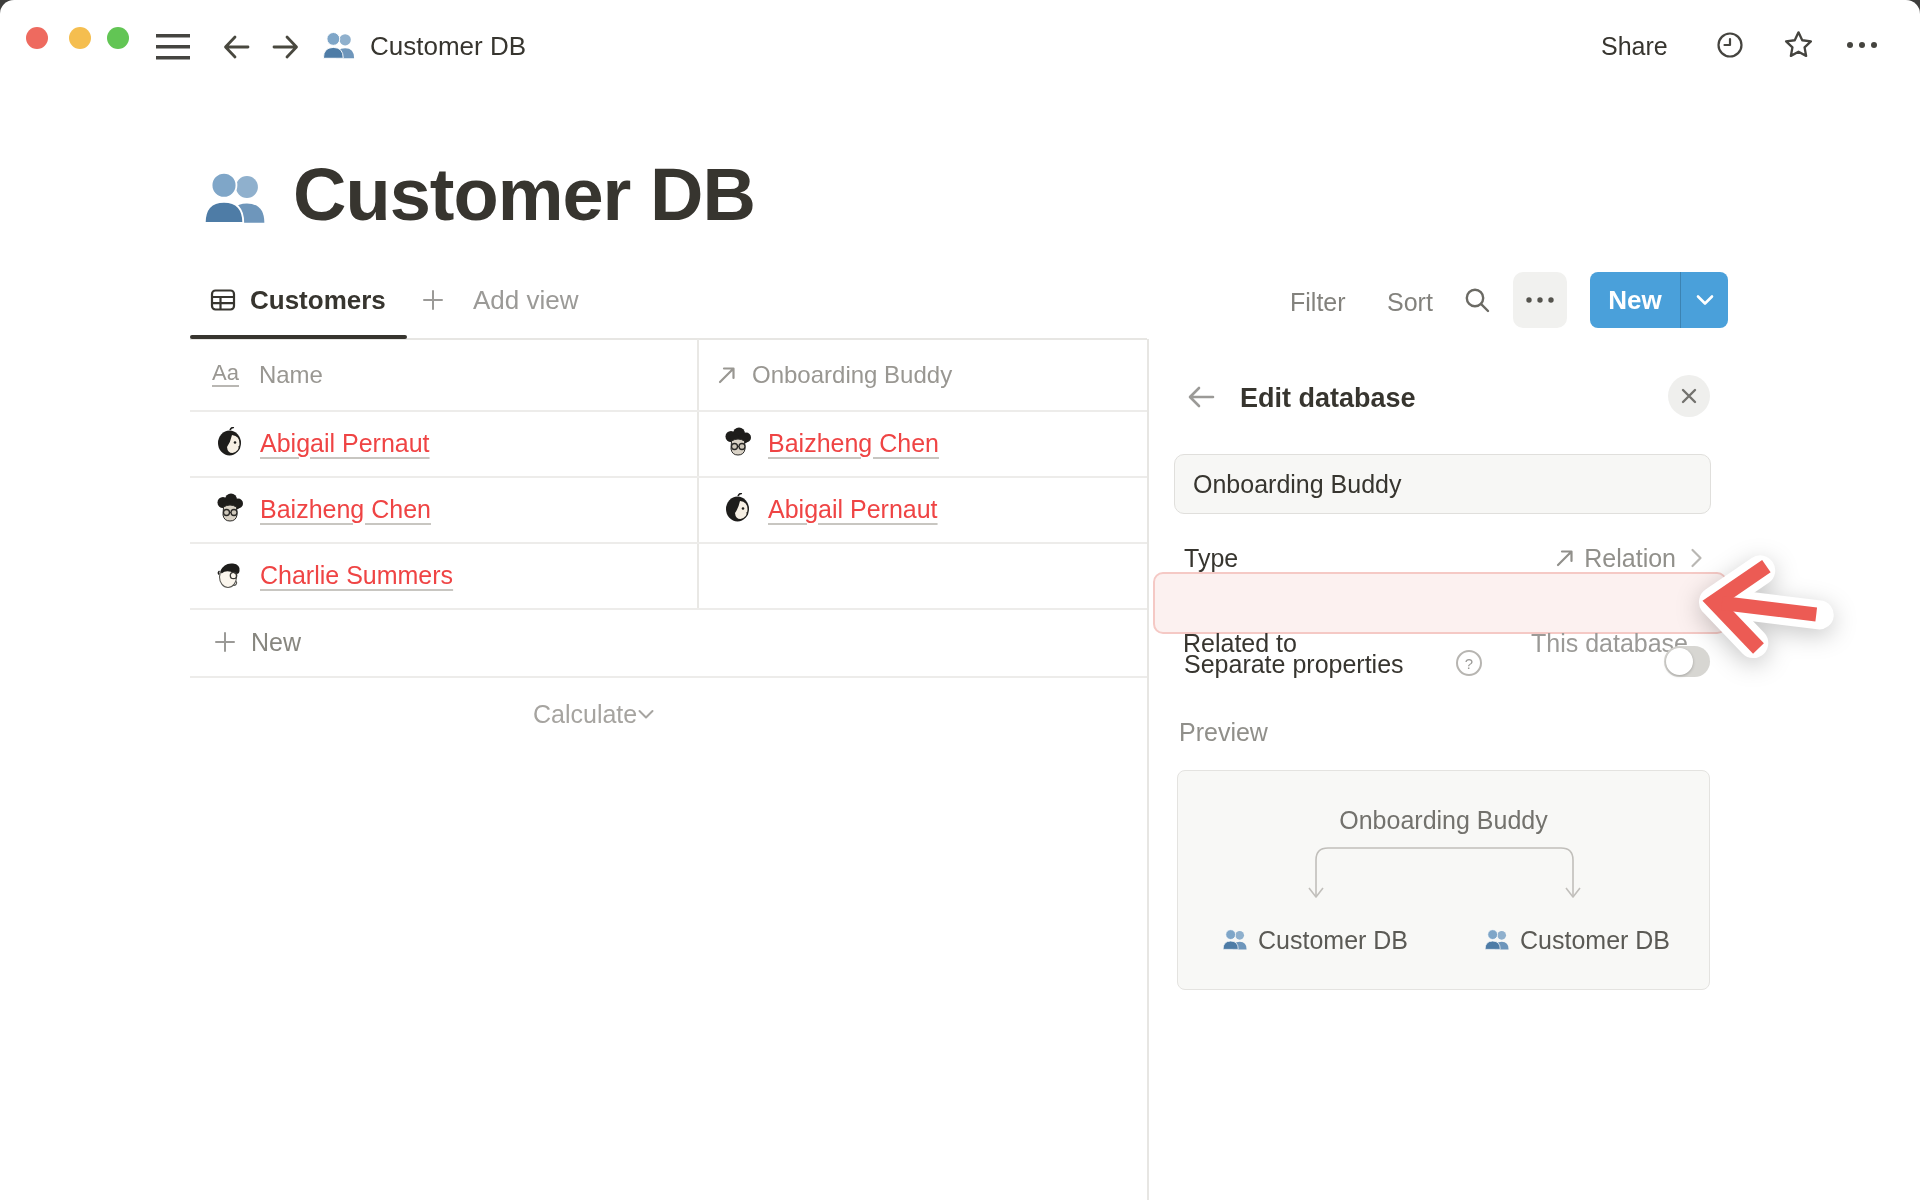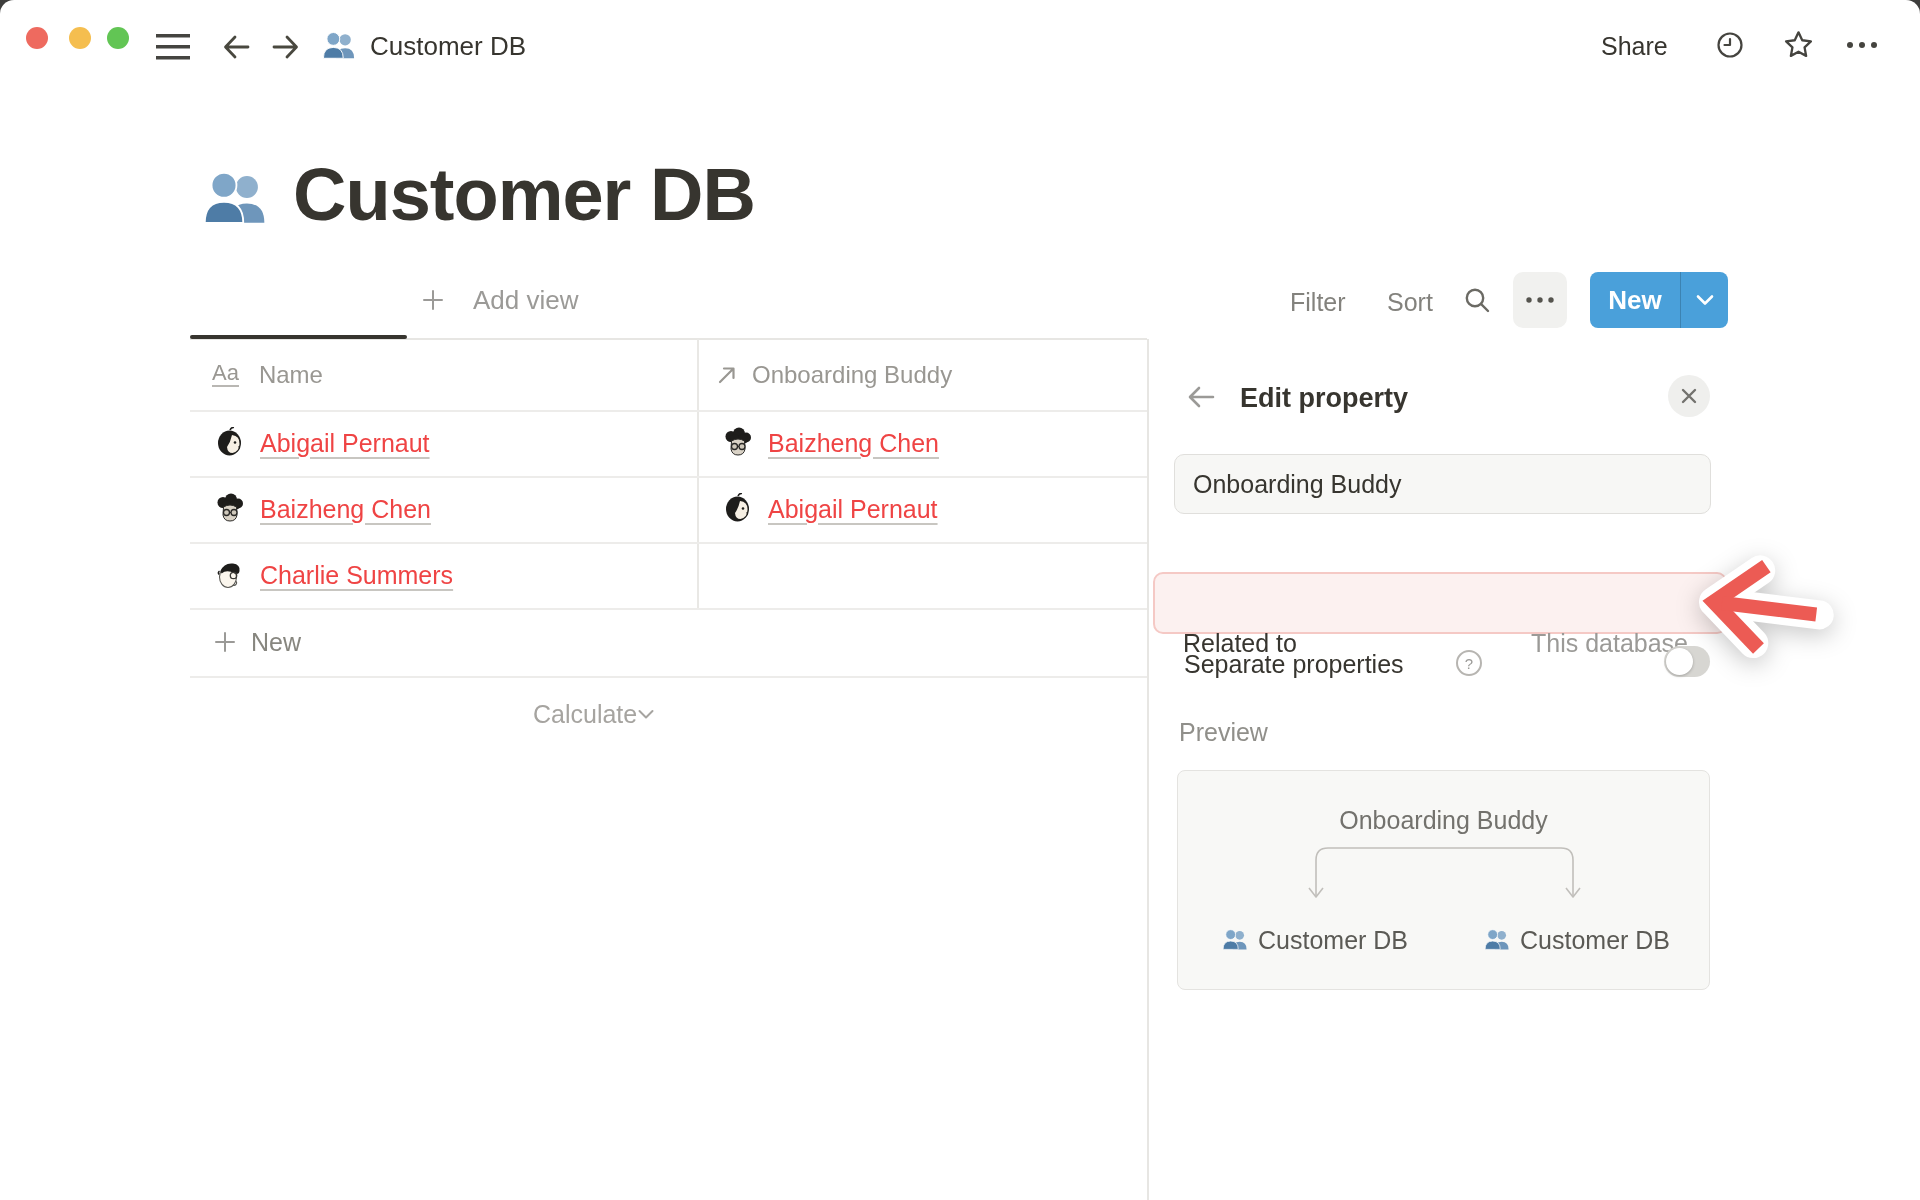--- a/index.html
+++ b/index.html
@@ -99,20 +99,27 @@
   </svg>
 
   <svg class="abs" style="left:202px;top:166px;" width="66" height="66" viewBox="0 0 36 36">
     <circle cx="24.5" cy="11.5" r="6" fill="#8FB0CD"></circle>
     <path d="M15,31 q0,-10.5 9.5,-10.5 q9.5,0 9.5,10.5 z" fill="#6E96BB"></path>
     <circle cx="12" cy="10.5" r="6.8" fill="#7FA6C8" stroke="#fff" stroke-width="1"></circle>
     <path d="M1.5,31 q0,-11.5 10.5,-11.5 q10.5,0 10.5,11.5 z" fill="#4E7CA6" stroke="#fff" stroke-width="1"></path>
   </svg>
   <h1 class="abs page-title" style="left:293px;top:152px;margin:0;">Customer DB</h1>
 
+  <div class="abs v-center" style="left:210px;top:272px;height:56px;gap:14px;">
+    <svg width="26" height="26" viewBox="0 0 26 26">
+      <rect x="2" y="3.5" width="22" height="19" rx="3.5" stroke="#37352F" stroke-width="2.2" fill="none"></rect>
+      <path d="M2 10 H24 M2 16.2 H24 M10.5 10 V22.5" stroke="#37352F" stroke-width="2.2"></path>
+    </svg>
+    <span class="tab-label">Customers</span>
+  </div>
   <div class="tab-underline"></div>
   <div class="bar-line"></div>
 
   <div class="abs v-center" style="left:421px;top:272px;height:56px;gap:28px;">
     <svg width="24" height="24" viewBox="0 0 24 24">
       <path d="M12 3 V21 M3 12 H21" stroke="#9B9A97" stroke-width="2" stroke-linecap="round"></path>
     </svg>
     <span class="addview-label">Add view</span>
   </div>
 
@@ -230,29 +237,40 @@
     <svg width="18" height="11" viewBox="0 0 18 11">
       <path d="M2.5 2 L9 8.5 L15.5 2" stroke="#A6A4A0" stroke-width="2" fill="none" stroke-linecap="round" stroke-linejoin="round"></path>
     </svg>
   </div>
 
   <div class="panel-divider"></div>
 
   <svg class="abs" style="left:1186px;top:382px;" width="30" height="30" viewBox="0 0 30 30">
     <path d="M27 15 H5 M13 6 L4 15 L13 24" stroke="#9B9A97" stroke-width="2.6" fill="none" stroke-linecap="round" stroke-linejoin="round"></path>
   </svg>
-  <span class="abs panel-title" style="left:1240px;top:383px;">Edit property</span>
+  <span class="abs panel-title" style="left:1240px;top:383px;">Edit database</span>
   <div class="close-btn">
     <svg width="20" height="20" viewBox="0 0 20 20">
       <path d="M4 4 L16 16 M16 4 L4 16" stroke="#73726E" stroke-width="2.4" stroke-linecap="round"></path>
     </svg>
   </div>
 
   <input class="name-input" value="Onboarding Buddy" style="">
 
+  <div class="abs v-center" style="left:1153px;top:533px;width:574px;height:50px;">
+    <span class="prop-label" style="margin-left:31px;">Type</span>
+    <span style="flex:1;"></span>
+    <svg width="22" height="22" viewBox="0 0 22 22" style="margin-right:8px;">
+      <path d="M4 18 L17 5 M8 4.5 H17.5 V14" stroke="#91908B" stroke-width="2.2" fill="none" stroke-linecap="round" stroke-linejoin="round"></path>
+    </svg>
+    <span class="prop-value">Relation</span>
+    <svg width="13" height="22" viewBox="0 0 13 22" style="margin:0 24px 0 14px;">
+      <path d="M2.5 3 L10.5 11 L2.5 19" stroke="#B9B7B3" stroke-width="2.2" fill="none" stroke-linecap="round" stroke-linejoin="round"></path>
+    </svg>
+  </div>
 
   <div class="highlight-box">
     <div class="v-center" style="height:100%;margin-top:40px;">
       <span class="prop-label" style="margin-left:28px;">Related to</span>
       <span style="flex:1;"></span>
       <span class="prop-value" style="color:#9B9A97;margin-right:37px;">This database</span>
     </div>
   </div>
 
   <svg class="arrow-wrap" viewBox="0 0 175 118">

